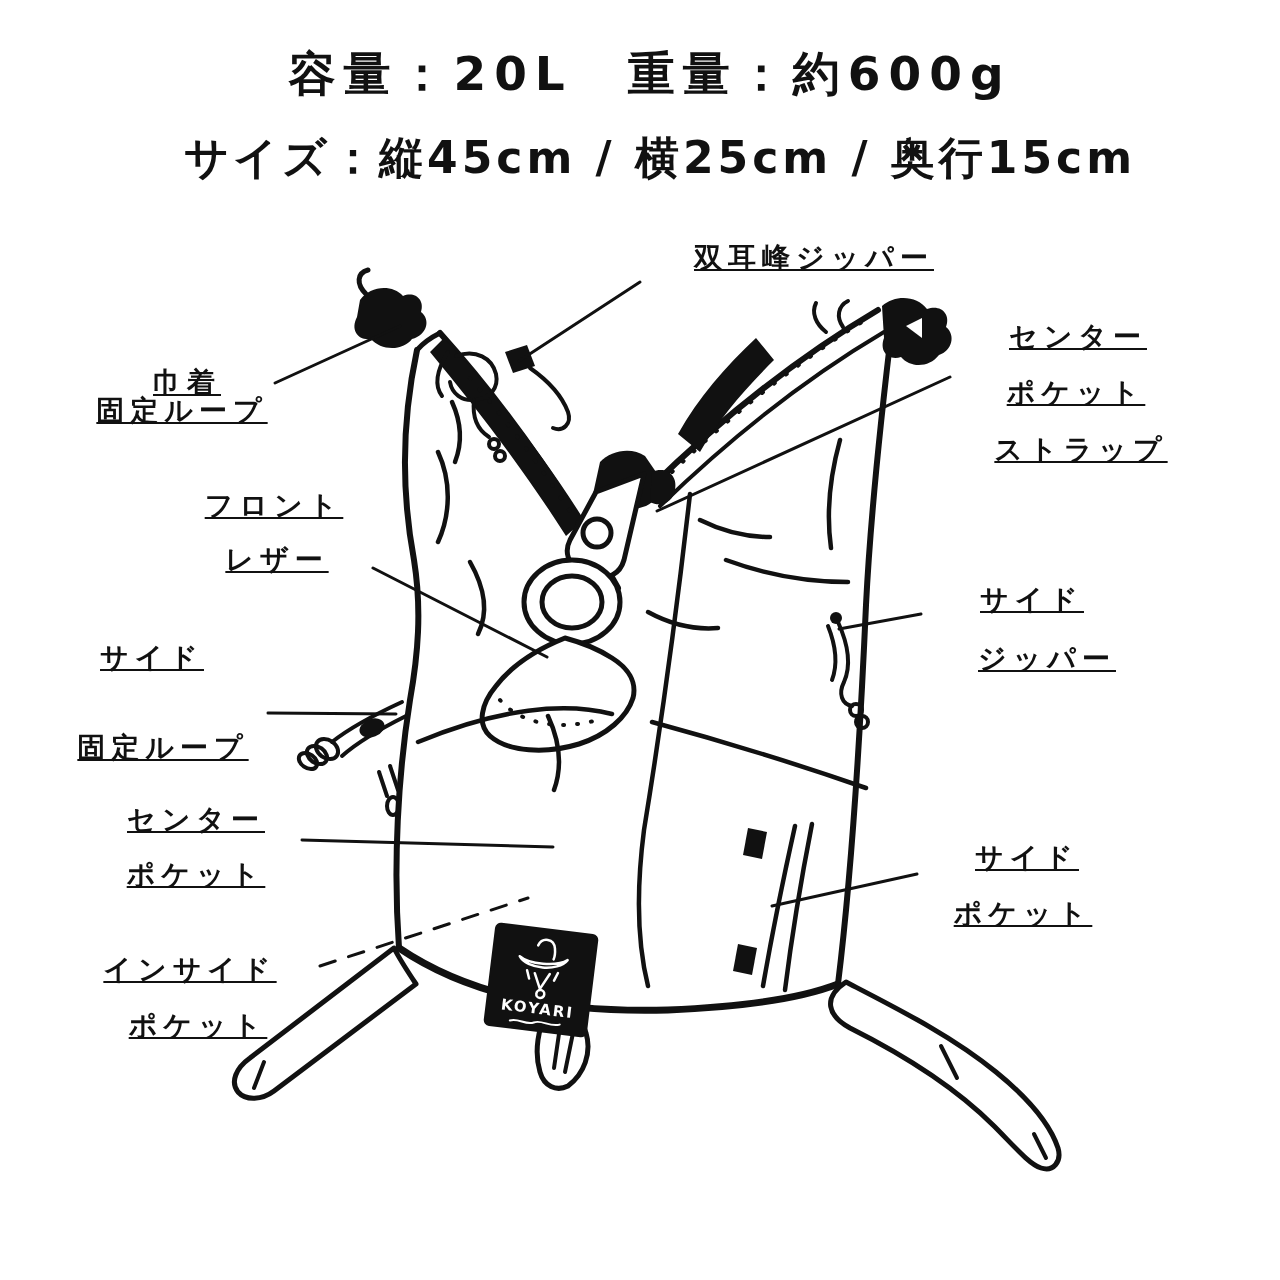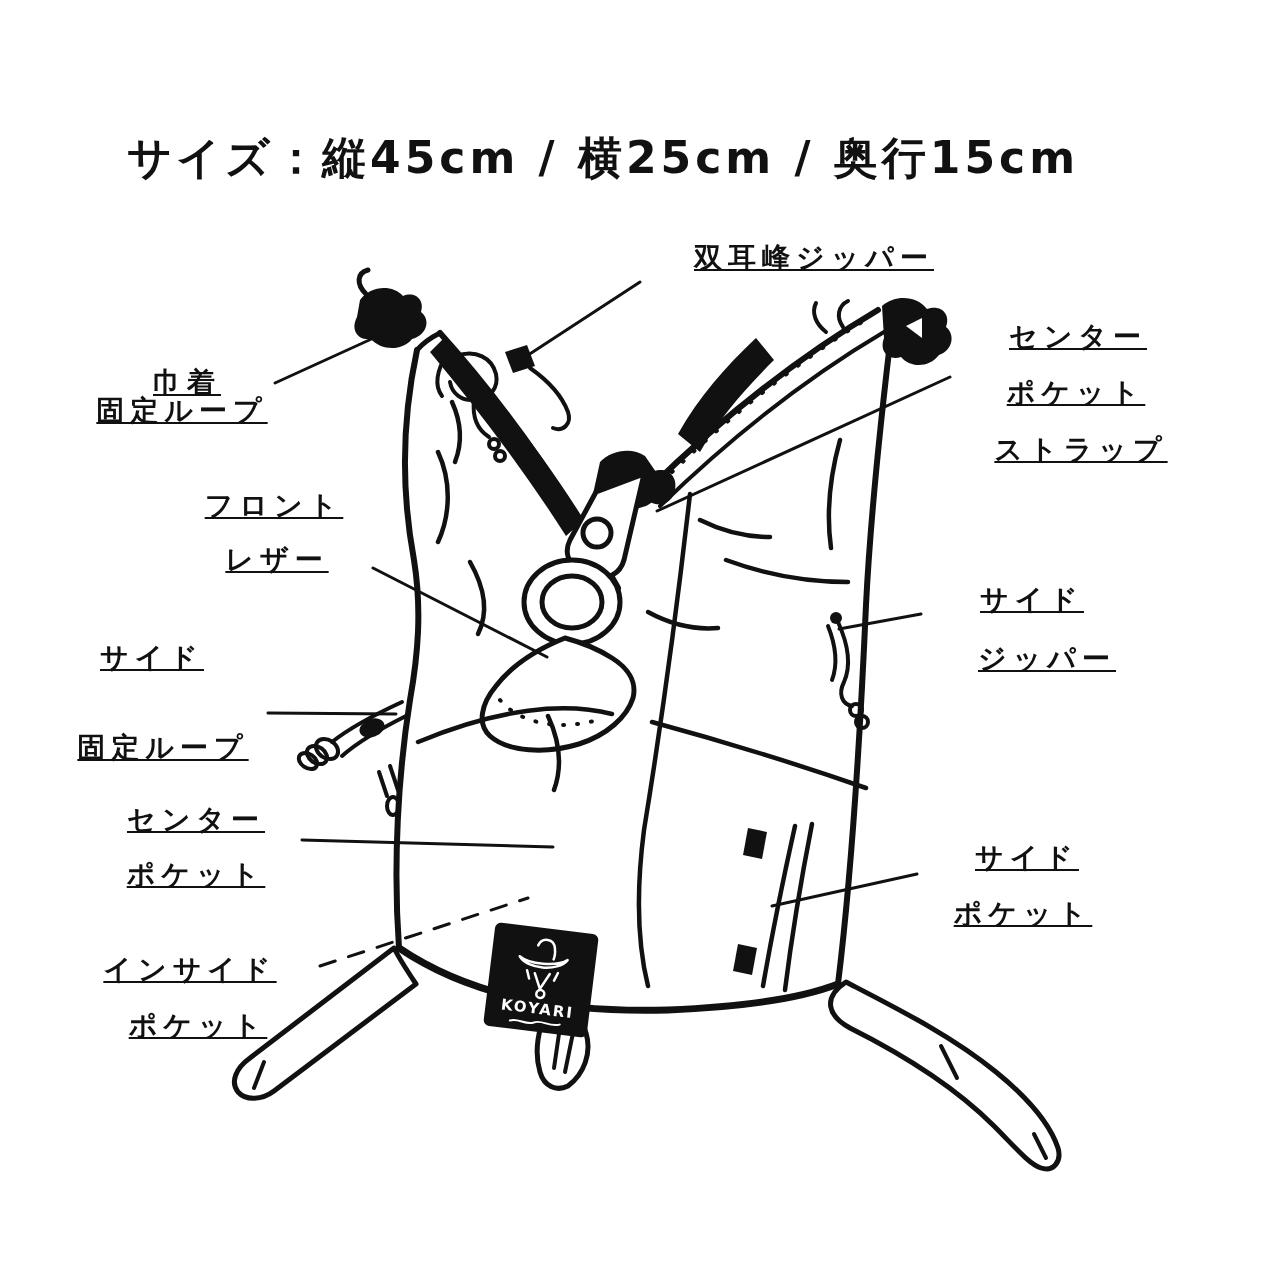--- a/index.html
+++ b/index.html
@@ -133,21 +133,22 @@
       <path d="M 950,377 L 657,511"></path>
       <path d="M 373,568 L 547,657"></path>
       <path d="M 921,614 L 839,629"></path>
       <path d="M 268,713 L 396,714"></path>
       <path d="M 302,840 L 553,847"></path>
       <path d="M 917,874 L 772,906"></path>
       <path d="M 320,966 L 528,898" stroke-dasharray="16 14"></path>
     </g>
   </svg>
 
-  <div class="txt spec2" style="left:603px;top:158px;">サイズ：縦45cm / 横25cm / 奥行15cm</div>
+  <div class="txt spec1" style="left:650px;top:73px;">容量：20L　重量：約600g</div>
+  <div class="txt spec2" style="left:660px;top:158px;">サイズ：縦45cm / 横25cm / 奥行15cm</div>
 
   <div>
     <div class="txt callout" style="left:814px;top:258px;">双耳峰ジッパー</div>
   </div>
 
   <div>
     <div class="txt callout" style="left:187px;top:352px;margin-top:31px;">巾着</div>
     <div class="txt callout" style="left:182px;top:411px;">固定ループ</div>
   </div>
 

